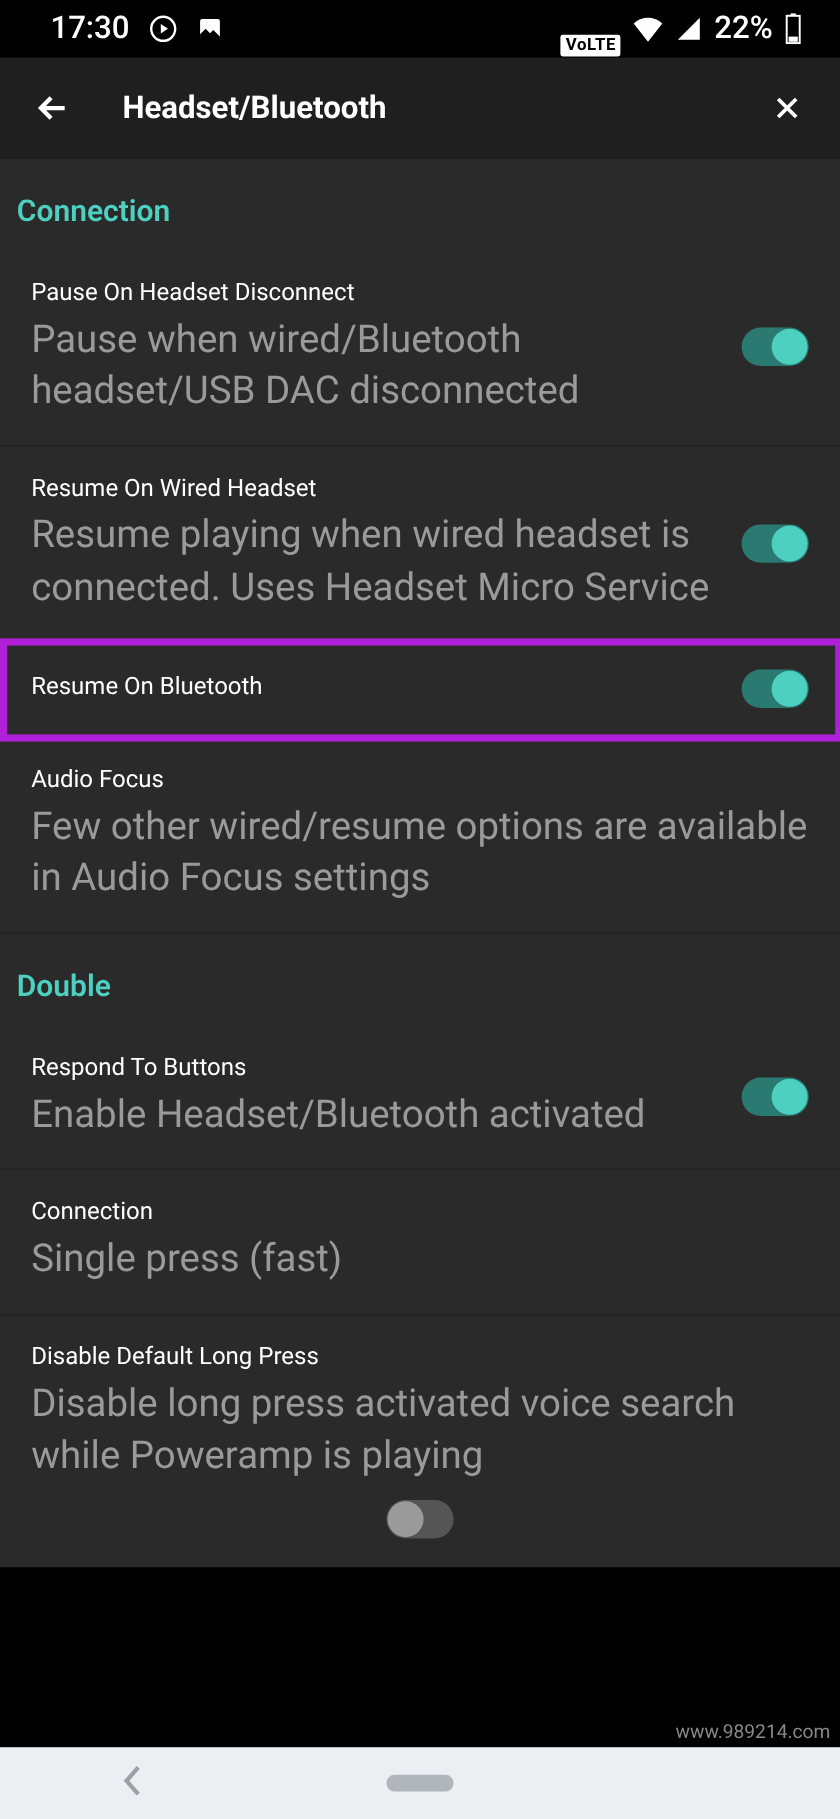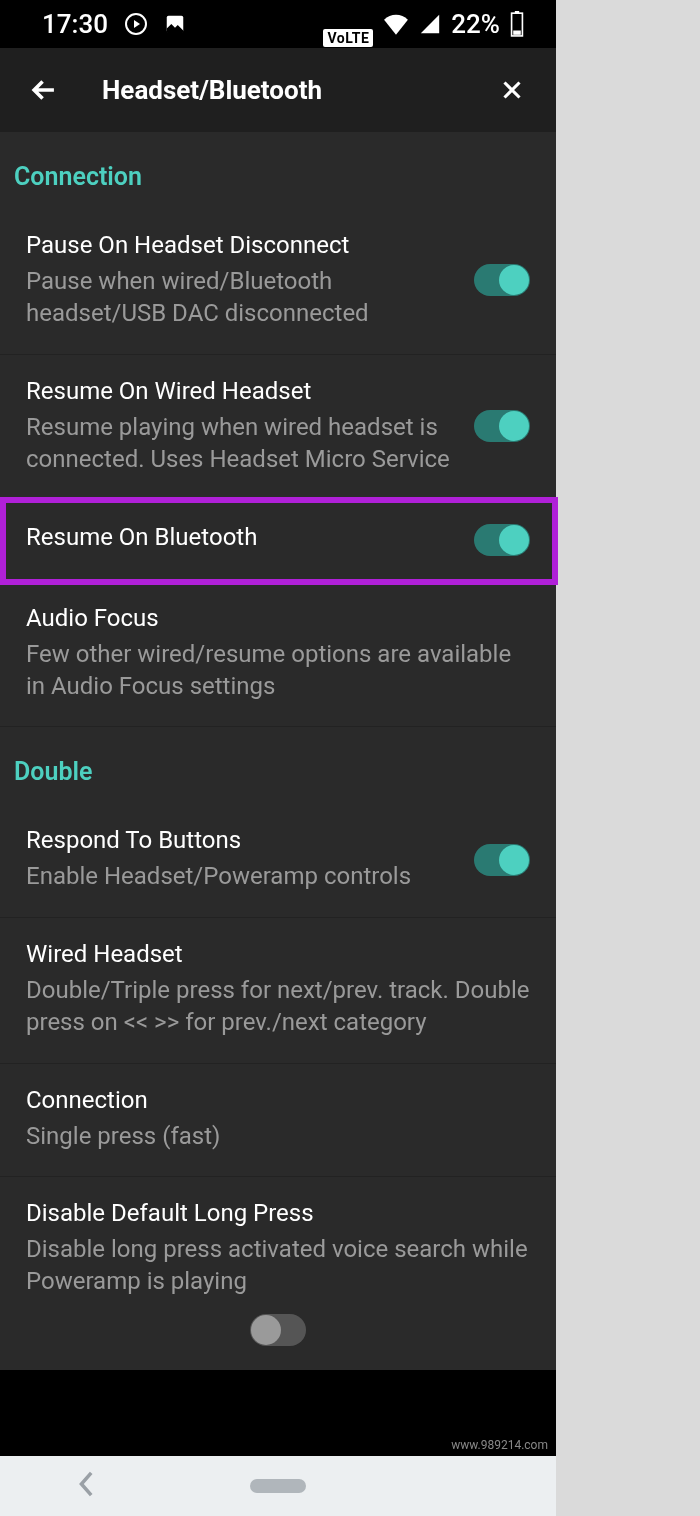--- a/index.html
+++ b/index.html
@@ -1,42 +1,42 @@
 <!DOCTYPE html>
 <html><head>
 <meta charset="utf-8">
 <style>
   * { margin: 0; padding: 0; box-sizing: border-box; }
   html, body { width: 700px; height: 1516px; font-family: -apple-system, Roboto, "Segoe UI", sans-serif; background: #dadada; overflow: hidden; }
-  .device { width: 556px; height: 1516px; background: #000; position: relative; }
+  .device { width: 700px; height: 1516px; background: #000; position: relative; }
   .status-bar { height: 48px; background: #000; color: #fff; display: flex; align-items: center; justify-content: space-between; padding: 0 32px 0 42px; font-size: 26px; font-weight: 500; }
   .status-left { display: flex; align-items: center; gap: 16px; }
   .status-right { display: flex; align-items: center; gap: 10px; }
   .status-icon { display: inline-flex; align-items: center; }
   .volte-badge { background: #fff; color: #000; font-size: 14px; font-weight: 700; padding: 1px 4px; border-radius: 2px; letter-spacing: 0.5px; margin-top: 28px; }
   .app-header { height: 84px; background: #1f1f1f; display: flex; align-items: center; padding: 0 22px; gap: 36px; }
   .header-title { color: #fff; font-size: 26px; font-weight: 700; flex: 1; }
   .icon-btn { color: #fff; display: inline-flex; align-items: center; justify-content: center; width: 44px; height: 44px; cursor: pointer; }
   .content { background: #2a2a2a; }
   .section-header { color: #4dd0c0; font-size: 25px; font-weight: 600; padding: 30px 14px 18px; }
   .setting-row { padding: 22px 26px 24px; border-bottom: 1px solid #222; display: flex; align-items: center; gap: 16px; position: relative; }
   .setting-text { flex: 1; }
-  .setting-title { color: #fff; font-size: 24px; font-weight: 400; margin-bottom: 6px; }
-  .setting-desc { color: #9a9a9a; font-size: 24px; line-height: 1.35; }
+  .setting-title { color: #fff; font-size: 20px; font-weight: 400; margin-bottom: 6px; }
+  .setting-desc { color: #9a9a9a; font-size: 32px; line-height: 1.35; }
   .toggle { width: 56px; height: 32px; border-radius: 16px; position: relative; cursor: pointer; flex-shrink: 0; }
   .toggle.on { background: #2a7a72; }
   .toggle.off { background: #555; }
   .toggle .knob { width: 30px; height: 30px; border-radius: 50%; position: absolute; top: 1px; }
   .toggle.on .knob { right: 1px; background: #4dd0c0; }
   .toggle.off .knob { left: 1px; background: #9a9a9a; }
   .highlight-box { position: absolute; border: 6px solid #b020d8; pointer-events: none; }
   .nav-bar { position: absolute; bottom: 0; left: 0; right: 0; height: 60px; background: #eceff1; display: flex; align-items: center; justify-content: space-around; }
   .nav-pill { width: 56px; height: 14px; background: #b0b6bb; border-radius: 7px; }
   .nav-back { color: #9aa0a6; }
-  .watermark { position: absolute; bottom: 64px; right: 8px; color: #888; font-size: 12px; }
+  .watermark { position: absolute; bottom: 64px; right: 8px; color: #888; font-size: 16px; }
 </style>
 </head>
 <body>
 
 <div class="device">
 
   <div class="status-bar">
     <div class="status-left">
       <span>17:30</span>
       <span class="status-icon">
@@ -128,33 +128,27 @@
         <div class="setting-title">Audio Focus</div>
         <div class="setting-desc">Few other wired/resume options are available in Audio Focus settings</div>
       </div>
     </div>
 
     <div class="section-header">Double</div>
 
     <div class="setting-row">
       <div class="setting-text">
         <div class="setting-title">Respond To Buttons</div>
-        <div class="setting-desc">Enable Headset/Poweramp controls</div>
+        <div class="setting-desc">Enable Headset/Bluetooth activated</div>
       </div>
       <div class="toggle on">
           <div class="knob"></div>
         </div>
     </div>
 
-    <div class="setting-row">
-      <div class="setting-text">
-        <div class="setting-title">Wired Headset</div>
-        <div class="setting-desc">Double/Triple press for next/prev. track. Double press on &lt;&lt; &gt;&gt; for prev./next category</div>
-      </div>
-    </div>
 
     <div class="setting-row">
       <div class="setting-text">
         <div class="setting-title">Connection</div>
         <div class="setting-desc">Single press (fast)</div>
       </div>
     </div>
 
     <div class="setting-row" style="border-bottom:none;flex-direction:column;">
       <div class="setting-text">

